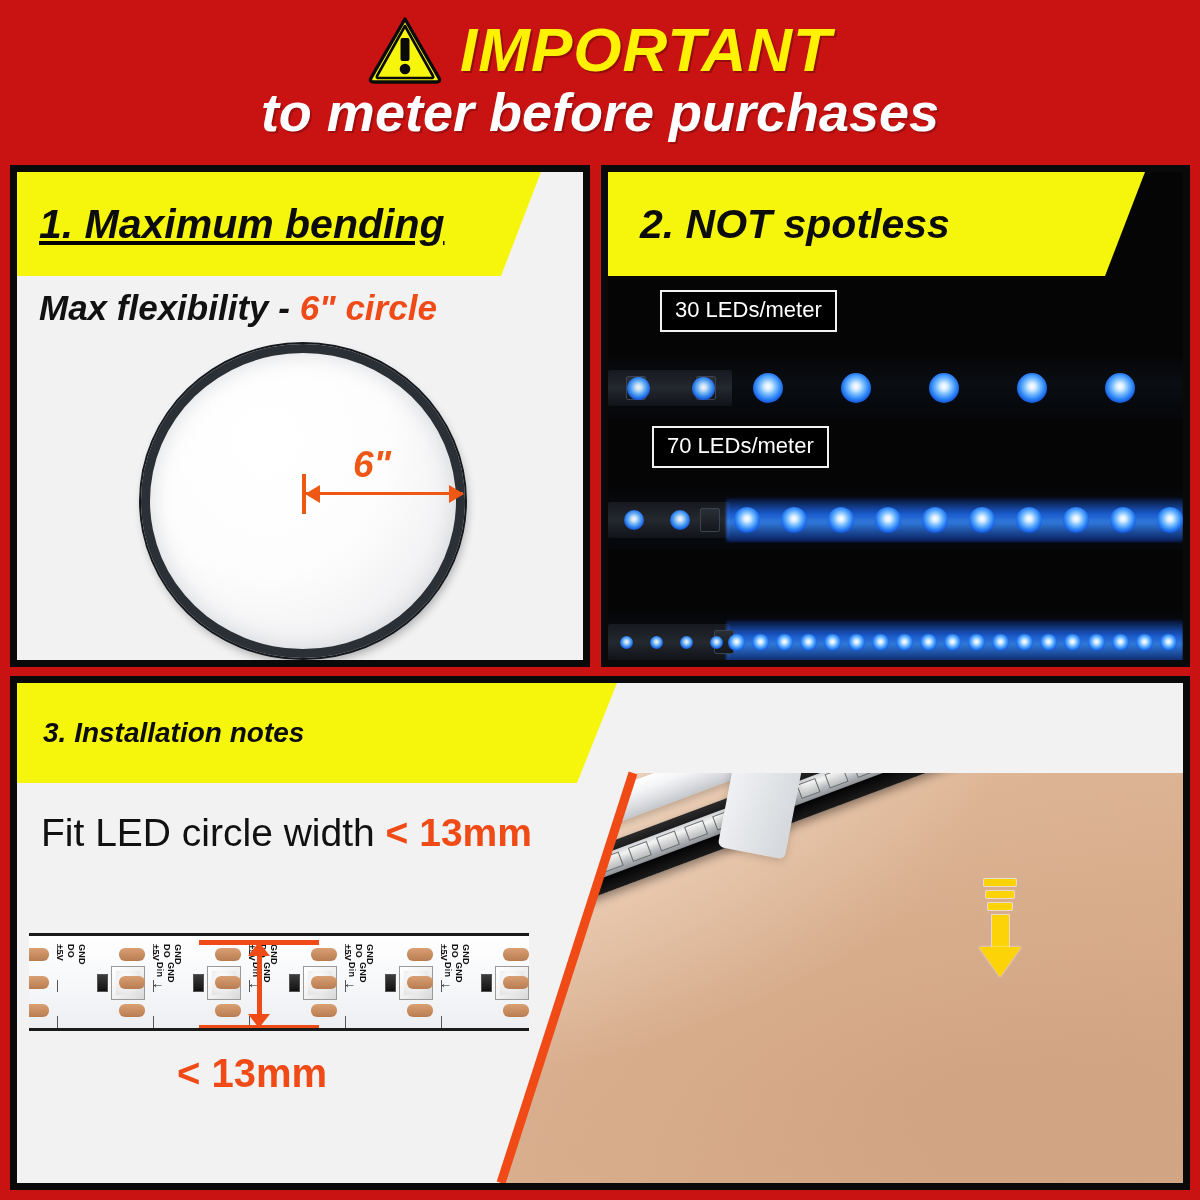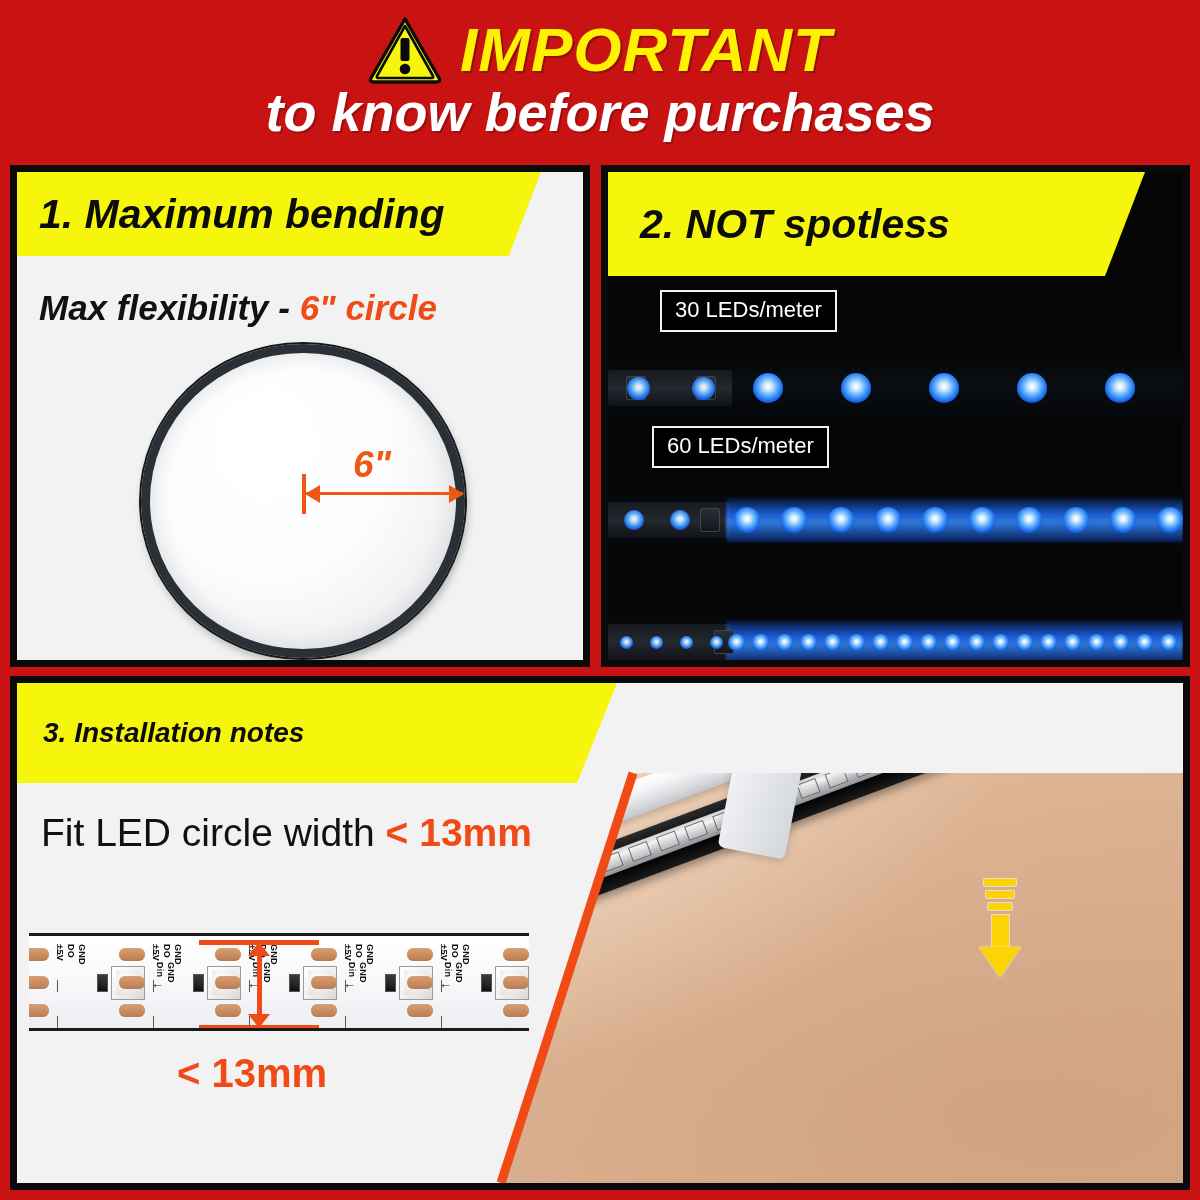--- a/index.html
+++ b/index.html
@@ -43,21 +43,21 @@
   
   .banner {
     position:absolute; left:0; top:0;
     background:#f6f60d;
     display:flex; align-items:center;
   }
   .banner-txt {
     font-size:41px; font-weight:bold; font-style:italic; color:#0c0c0c;
     white-space:nowrap; line-height:1;
   }
-  #p1-banner { width:524px; height:84px; clip-path:polygon(0 0,524px 0,484px 104px,0 104px); }
+  #p1-banner { width:524px; height:104px; clip-path:polygon(0 0,524px 0,484px 104px,0 104px);text-decoration:underline; }
   #p1-banner .banner-txt { margin-left:22px; }
   #p2-banner { width:537px; height:104px; clip-path:polygon(0 0,537px 0,497px 104px,0 104px); }
   #p2-banner .banner-txt { margin-left:32px; }
   #p3-banner { width:600px; height:100px; clip-path:polygon(0 0,600px 0,560px 100px,0 100px); }
   #p3-banner .banner-txt { margin-left:26px; font-size:28px; }
 
   
   #p1-sub {
     position:absolute; left:22px; top:116px;
     font-size:35px; font-weight:bold; font-style:italic; color:#111;
@@ -313,21 +313,21 @@
 <div id="header">
   <div id="header-row1">
     <svg id="warn-icon" viewBox="0 0 74 68">
       <path d="M37 3 L71 62 Q73 66 68 66 L6 66 Q1 66 3 62 Z" fill="#f6f60d" stroke="#0a0a0a" stroke-width="3.4" stroke-linejoin="round"></path>
       <path d="M37 10 L65 60 Q66 62 63 62 L11 62 Q8 62 9 60 Z" fill="none" stroke="#0a0a0a" stroke-width="2.6" stroke-linejoin="round"></path>
       <rect x="32.5" y="22" width="9" height="23" rx="2" fill="#0a0a0a"></rect>
       <circle cx="37" cy="53" r="5.3" fill="#0a0a0a"></circle>
     </svg>
     <div id="important-text">IMPORTANT</div>
   </div>
-  <div id="header-sub">to know before purchases</div>
+  <div id="header-sub">to meter before purchases</div>
 </div>
 
 <div id="panel1" class="panel">
   <div id="p1-banner" class="banner">
     <span class="banner-txt">1. Maximum bending</span>
   </div>
 
   <div id="p1-sub">
     <span>Max flexibility - </span><span class="accent">6" circle</span>
   </div>
@@ -356,21 +356,21 @@
       <div class="chip" style="left: 88px;"></div>
       <div class="dot" style="width: 23px; height: 23px; left: 18.5px; top: 18.5px; opacity: 0.95;"></div>
       <div class="dot" style="width: 23px; height: 23px; left: 83.5px; top: 18.5px; opacity: 0.95;"></div>
       <div class="dot" style="width: 30px; height: 30px; left: 144.6px; top: 15px;"></div>
       <div class="dot" style="width: 30px; height: 30px; left: 232.6px; top: 15px;"></div>
       <div class="dot" style="width: 30px; height: 30px; left: 320.6px; top: 15px;"></div>
       <div class="dot" style="width: 30px; height: 30px; left: 408.6px; top: 15px;"></div>
       <div class="dot" style="width: 30px; height: 30px; left: 496.6px; top: 15px;"></div>
     </div>
 
-  <div class="tag" style="left:44px; top:254px;">60 LEDs/meter</div>
+  <div class="tag" style="left:44px; top:254px;">70 LEDs/meter</div>
   <div class="striprow" id="row60" style="top:318px; width:100%;">
     <div class="strip-base"></div>
   <div class="pcb" style="left: 0px; width: 122px;"></div>
       <div class="glowband" style="left: 118px; width: 457px; opacity: 1;"></div>
       <div class="chip" style="left: 92px;"></div>
       <div class="dot" style="width: 20px; height: 20px; left: 16px; top: 20px; opacity: 0.95;"></div>
       <div class="dot" style="width: 20px; height: 20px; left: 62px; top: 20px; opacity: 0.95;"></div>
       <div class="dot" style="width: 26px; height: 26px; left: 126.15px; top: 17px;"></div>
       <div class="dot" style="width: 26px; height: 26px; left: 173.15px; top: 17px;"></div>
       <div class="dot" style="width: 26px; height: 26px; left: 220.15px; top: 17px;"></div>

